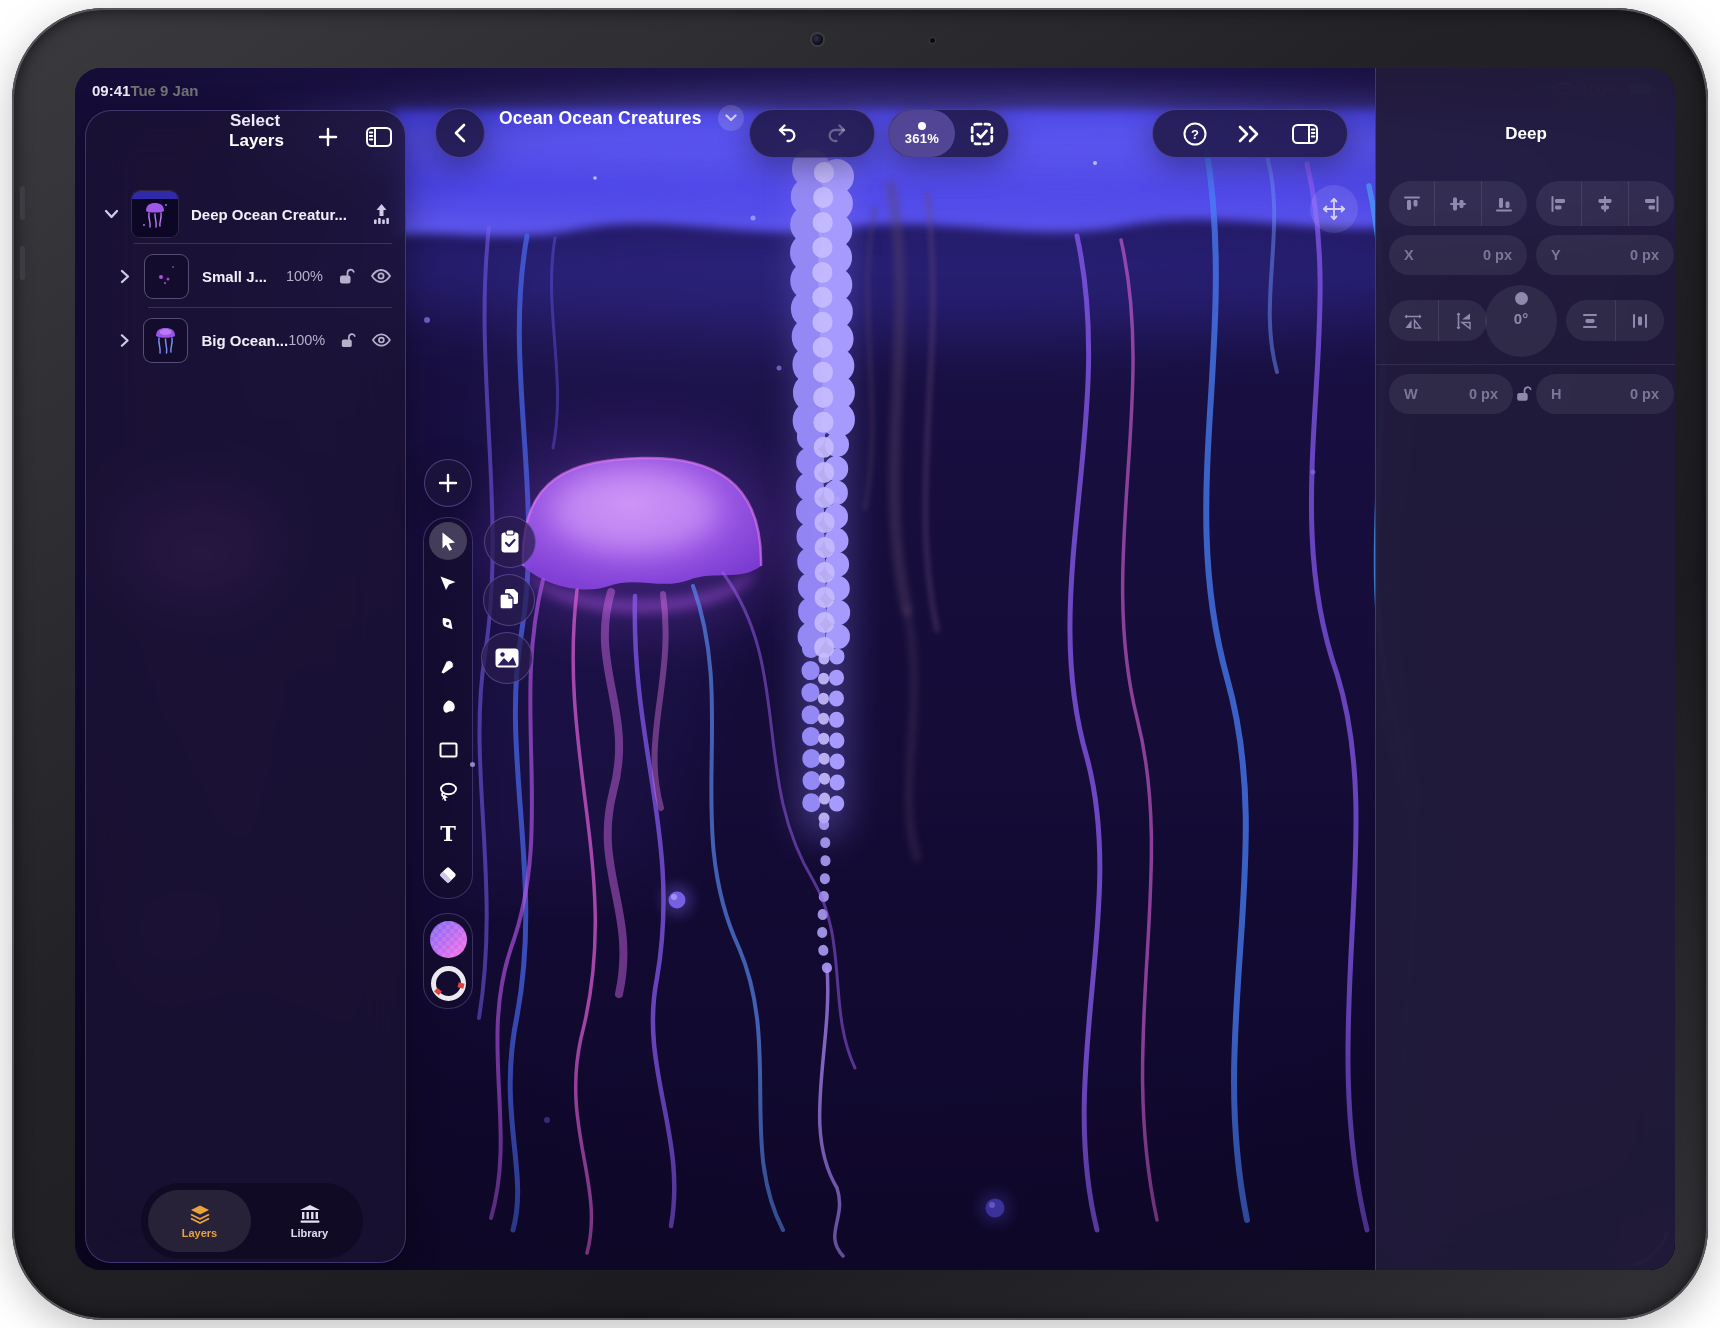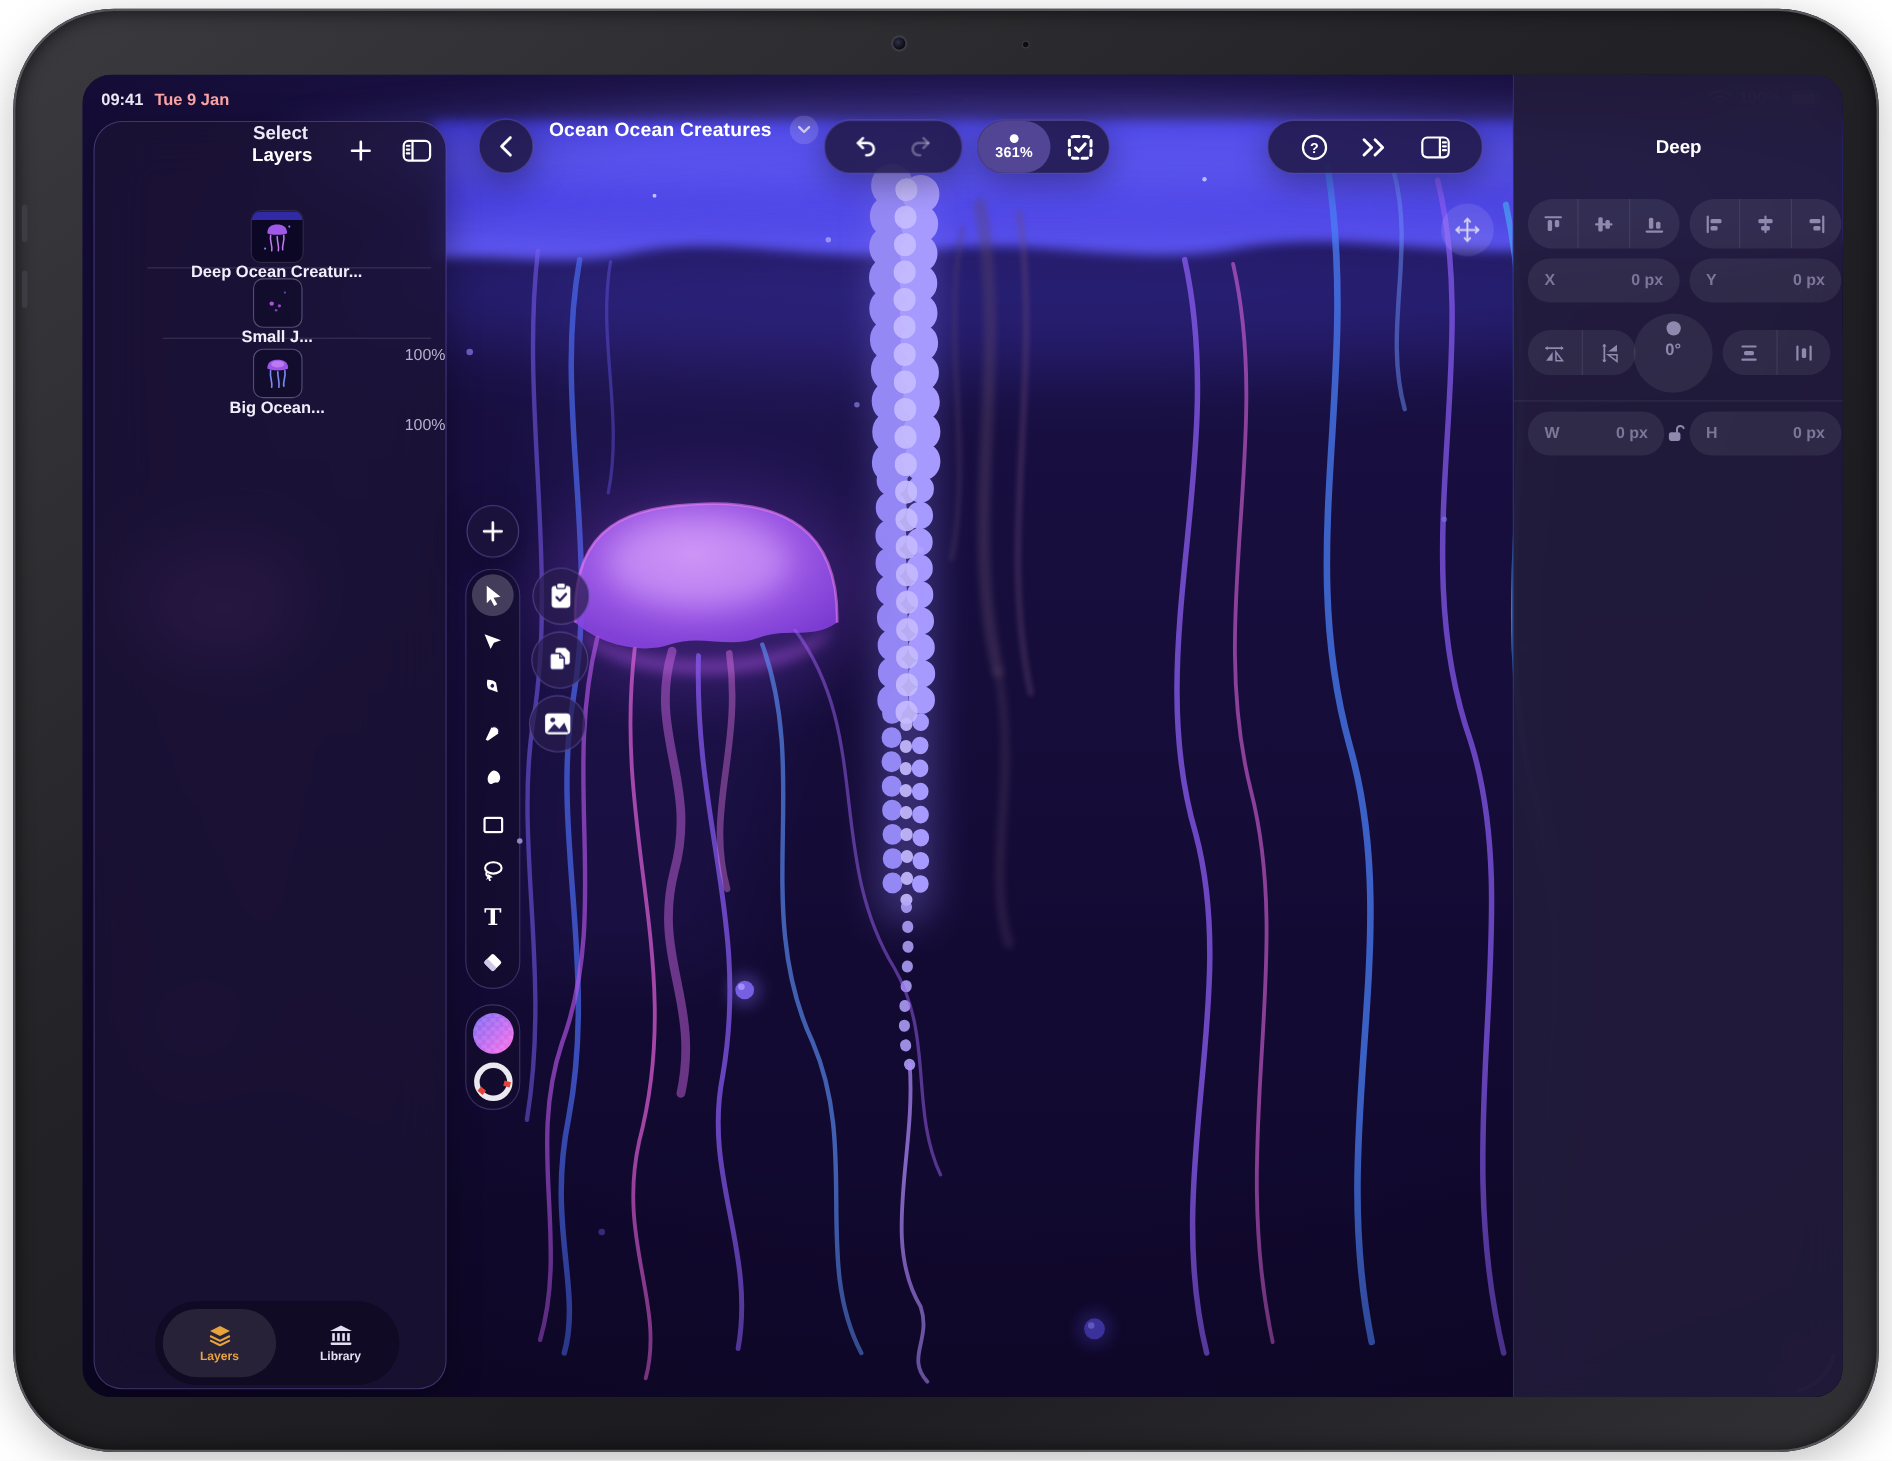--- a/index.html
+++ b/index.html
@@ -13,30 +13,30 @@
           background:radial-gradient(circle at 40% 40%,#30304a,#0a0a12 70%);box-shadow:0 0 0 2px #3c3c44;}
   .camera-dot{position:absolute;left:918px;top:30px;width:5px;height:5px;border-radius:50%;background:#0c0c12;box-shadow:0 0 0 1px #3a3a42;}
   .side-btn{position:absolute;left:8px;width:5px;height:34px;border-radius:3px;background:#3c3c42;}
   .screen{position:absolute;left:63px;top:60px;width:1600px;height:1202px;border-radius:26px;overflow:hidden;background:#150c38;}
   .screen > *{position:absolute;}
   
   .glass{background:rgba(27,19,50,.78);backdrop-filter:blur(26px) saturate(1.2);
          border:1px solid rgba(150,132,235,.32);box-shadow:0 8px 30px rgba(0,0,10,.35);}
   .pill{border-radius:24px;display:flex;align-items:center;}
   
-  .status-left{left:17px;top:14px;display:flex;gap:10px;color:#ece9f6;font-size:15px;font-weight:700;}
-  .status-left .date{font-weight:600;color:#fca5a5;}
+  .status-left{left:17px;top:14px;display:flex;color:#ece9f6;font-size:15px;font-weight:700;}
+  .status-left .date{font-weight:600;color:#737373;}
   .status-right{right:18px;top:13px;display:flex;align-items:center;gap:7px;color:#ece9f6;font-size:15px;font-weight:600;}
   
   .left-panel{left:10px;top:42px;width:319px;height:1151px;border-radius:26px;}
   .lp-head{position:absolute;left:0;top:0;width:100%;height:52px;display:flex;align-items:center;flex-direction:column;}
   .lp-tab{font-size:17px;font-weight:600;color:#fff;margin-left:19px;cursor:default;}
   .lp-tab.dim{color:#eceaf8;margin-left:0;}
   .lp-head-icons{position:absolute;right:12px;top:0;height:52px;display:flex;align-items:center;gap:26px;}
-  .row{position:absolute;left:0;width:100%;height:46px;display:flex;align-items:center;color:#f1effb;font-size:15px;flex-direction:column;}
+  .row{position:absolute;left:0;width:100%;height:46px;display:flex;align-items:center;color:#f1effb;font-size:15px;}
   .thumb{border-radius:9px;flex:0 0 auto;}
   .thumb.frame{border:1.5px solid rgba(210,200,245,.35);background:rgba(10,6,28,.35);}
   .thumb.solid{background:#0d0726;border:1px solid rgba(255,255,255,.14);}
   .lname{font-weight:600;white-space:nowrap;}
   .opac{color:#b6b0cc;font-size:14.5px;font-weight:500;margin-left:auto;}
   .divider{position:absolute;height:1px;background:rgba(255,255,255,.14);}
   
   .foot{position:absolute;left:55px;top:1072px;width:222px;height:76px;border-radius:38px;background:rgba(8,5,22,.45);display:flex;align-items:center;padding:0;}
   .ftab{width:103px;height:62px;margin-left:7px;border-radius:31px;display:flex;flex-direction:column;align-items:center;justify-content:center;gap:3px;font-size:11px;font-weight:600;color:#e2dff0;}
   .ftab.active{background:rgba(255,255,255,.10);color:#e8a33d;}

